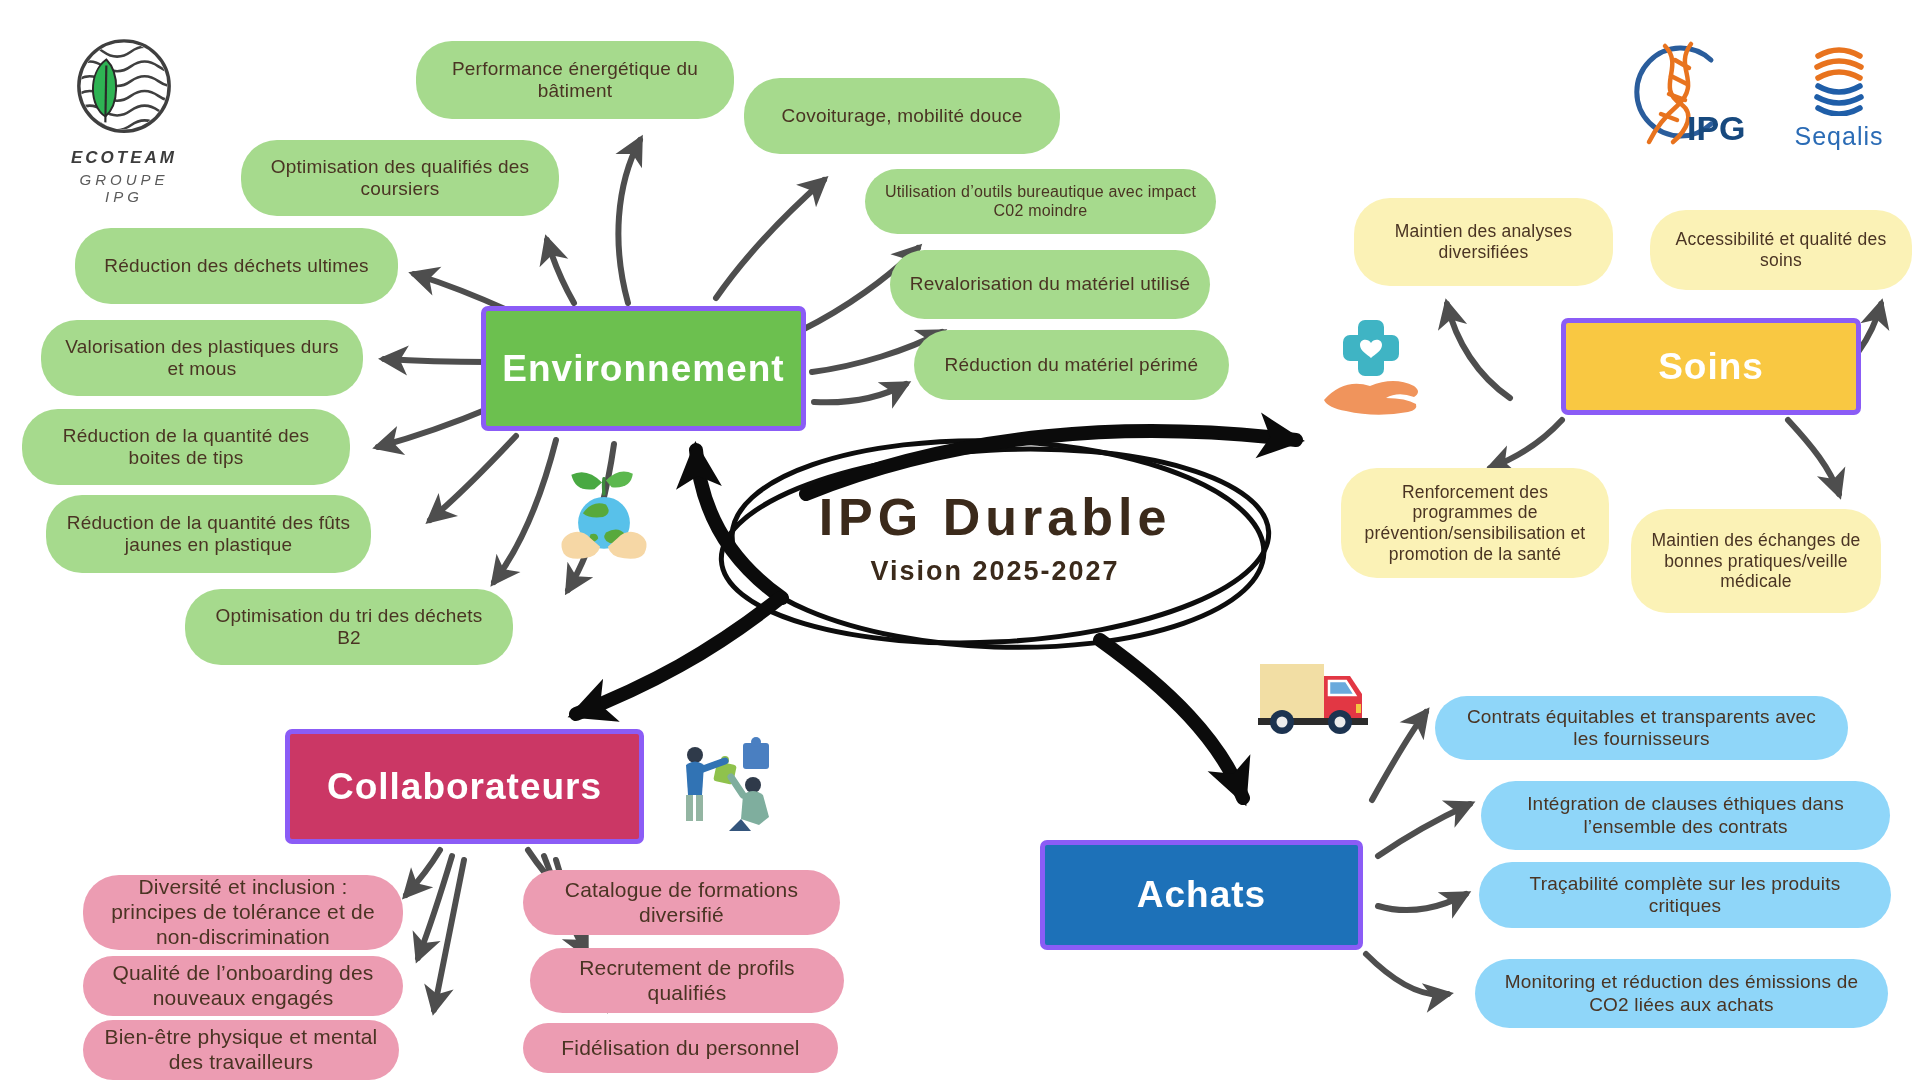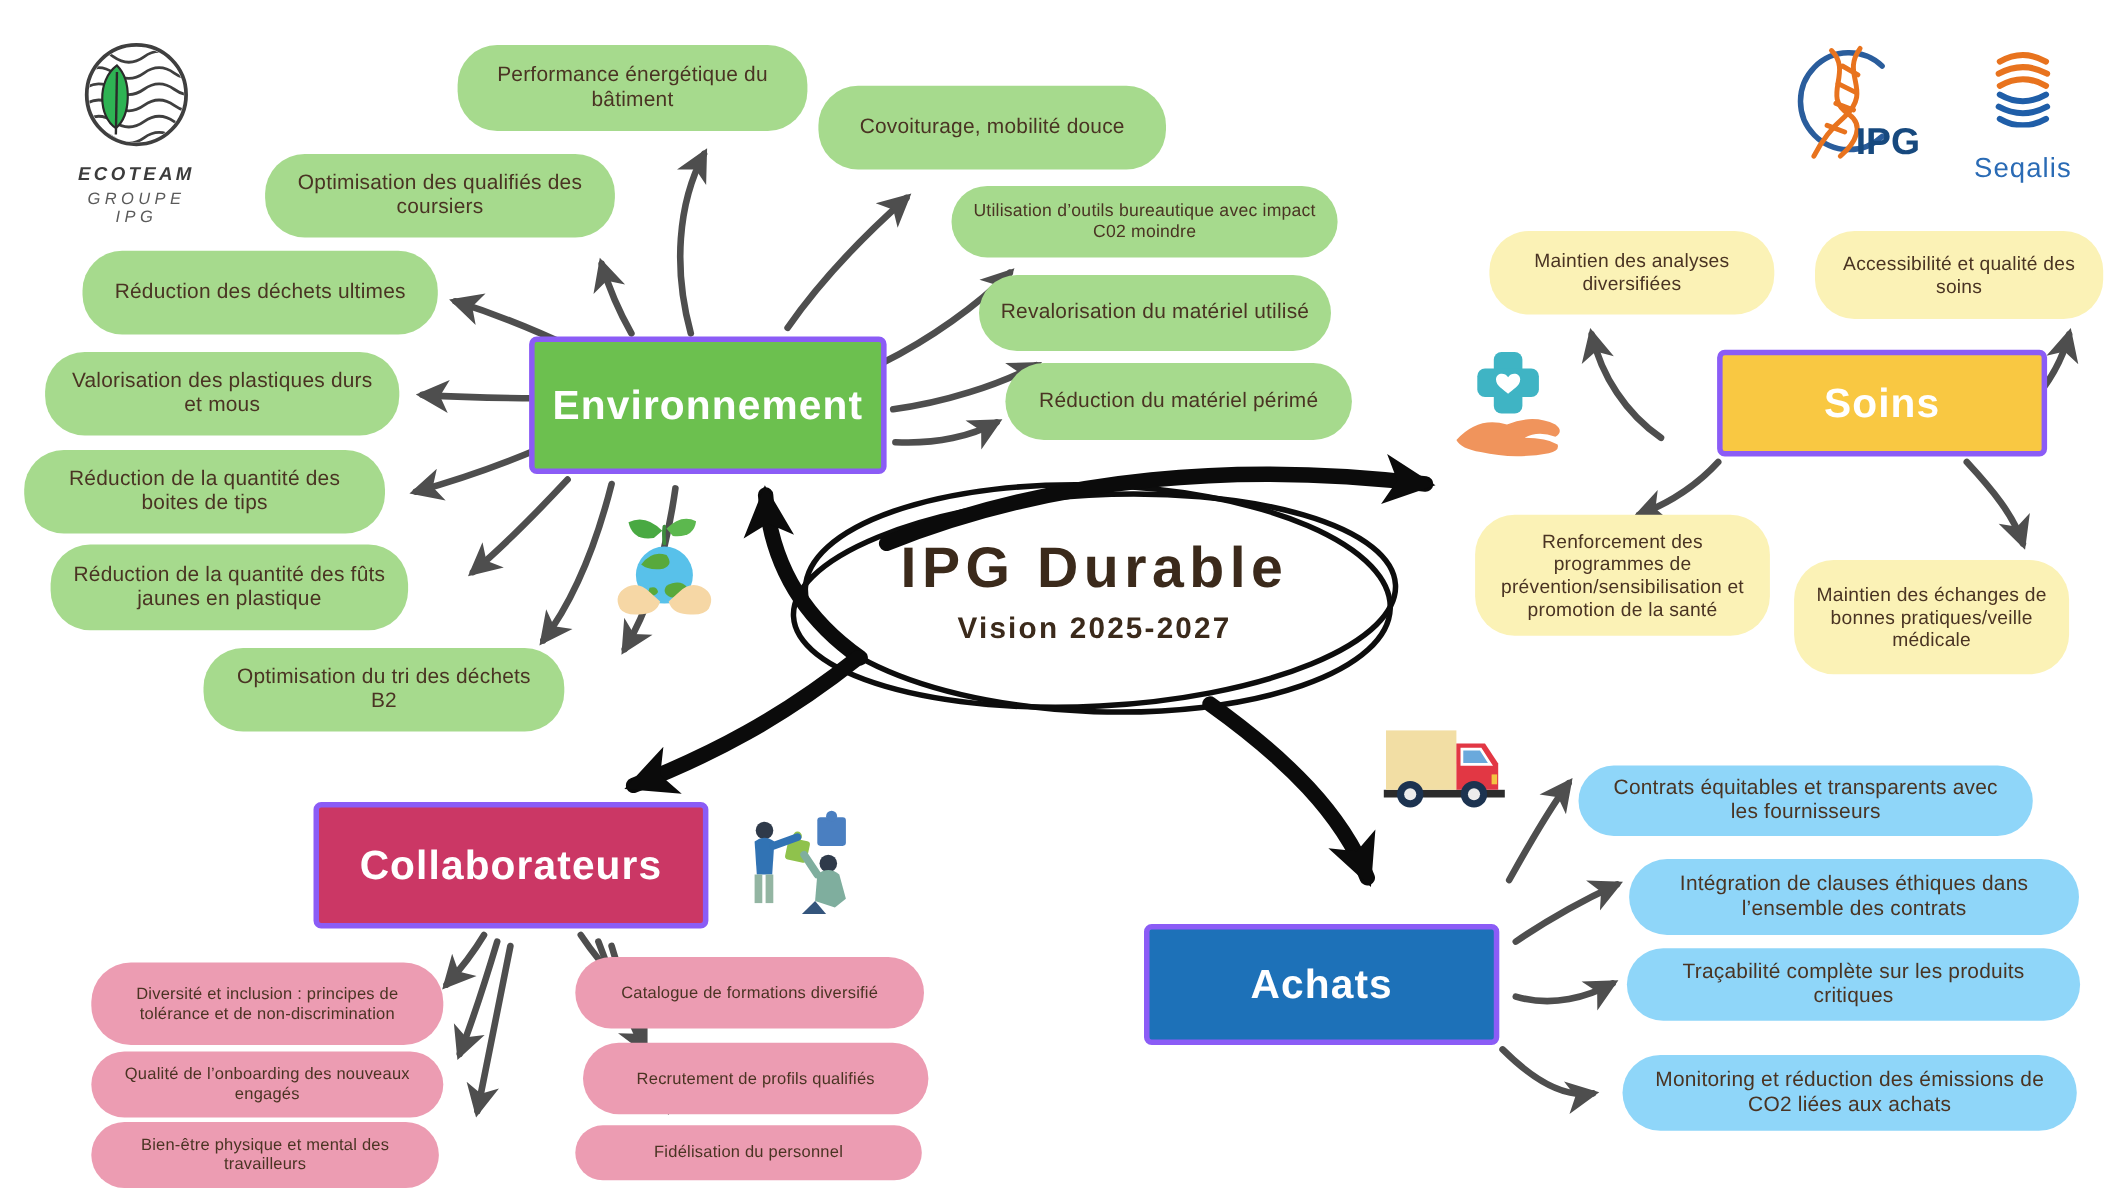--- a/index.html
+++ b/index.html
@@ -4,37 +4,37 @@
 <style>
   html,body{margin:0;padding:0;background:#e9e9e9;}
   .canvas{position:relative;width:1920px;height:1080px;background:#ffffff;overflow:hidden;
           font-family:"Liberation Sans", sans-serif;}
   .arrows{position:absolute;left:0;top:0;z-index:1;}
   .bubble{position:absolute;z-index:2;display:flex;align-items:center;justify-content:center;
           text-align:center;border-radius:36px;color:#4a3423;padding:6px 18px;box-sizing:border-box;
           font-size:19px;line-height:1.18;letter-spacing:.2px;}
   .bubble.green{background:#a6da8d;}
   .bubble.yellow{background:#fbf2b6;font-size:17.5px;}
-  .bubble.pink{background:#ec9cb2;font-size:15px;}
+  .bubble.pink{background:#ec9cb2;font-size:21px;}
   .bubble.blue{background:#8fd6f9;}
   .bubble.sm{font-size:16px;}
   .node{position:absolute;z-index:3;display:flex;align-items:center;justify-content:center;
         border:5px solid #8b5cf6;border-radius:7px;color:#ffffff;font-weight:bold;
         font-size:37px;letter-spacing:1px;box-sizing:border-box;}
   .node.env{background:#6cc04f;}
   .node.soins{background:#f9c842;margin-left:48px;}
   .node.collab{background:#cb3765;}
   .node.achats{background:#1d71b8;}
   .center-text{position:absolute;z-index:2;left:695px;top:487px;width:600px;text-align:center;color:#3b2a1b;}
   .center-text .t1{font-size:52px;font-weight:bold;letter-spacing:5px;}
   .center-text .t2{font-size:27px;font-weight:bold;letter-spacing:2px;margin-top:9px;}
   .logo{position:absolute;z-index:3;text-align:center;}
   .logo .l1{font-weight:bold;color:#3c3c3c;font-size:17px;letter-spacing:3px;margin-top:2px;}
   .logo .l2{color:#5a5a5a;font-size:15px;letter-spacing:4px;margin-top:3px;}
-  .logo .seq-t{color:#2a6bb5;font-size:25px;letter-spacing:1px;margin-top:18px;}
+  .logo .seq-t{color:#2a6bb5;font-size:25px;letter-spacing:1px;margin-top:2px;}
   .icon{position:absolute;z-index:3;}
 </style>
 </head>
 <body>
 
 <div class="canvas">
 
   <svg class="arrows" width="1920" height="1080" viewBox="0 0 1920 1080">
     <defs>
       <marker id="mthin" markerUnits="userSpaceOnUse" markerWidth="36" markerHeight="34" refX="28" refY="17" orient="auto">
@@ -158,21 +158,21 @@
   <div class="bubble green" style="left:241px;top:140px;width:318px;height:76px;">Optimisation des qualifiés des coursiers</div>
   <div class="bubble green sm" style="left:865px;top:169px;width:351px;height:65px;">Utilisation d’outils bureautique avec impact C02 moindre</div>
   <div class="bubble green" style="left:75px;top:228px;width:323px;height:76px;">Réduction des déchets ultimes</div>
   <div class="bubble green" style="left:890px;top:250px;width:320px;height:69px;">Revalorisation du matériel utilisé</div>
   <div class="bubble green" style="left:41px;top:320px;width:322px;height:76px;">Valorisation des plastiques durs et mous</div>
   <div class="bubble green" style="left:914px;top:330px;width:315px;height:70px;">Réduction du matériel périmé</div>
   <div class="bubble green" style="left:22px;top:409px;width:328px;height:76px;">Réduction de la quantité des boites de tips</div>
   <div class="bubble green" style="left:46px;top:495px;width:325px;height:78px;">Réduction de la quantité des fûts jaunes en plastique</div>
   <div class="bubble green" style="left:185px;top:589px;width:328px;height:76px;">Optimisation du tri des déchets B2</div>
 
-  <div class="bubble yellow" style="left:1354px;top:210px;width:259px;height:76px;">Maintien des analyses diversifiées</div>
+  <div class="bubble yellow" style="left:1354px;top:198px;width:259px;height:88px;">Maintien des analyses diversifiées</div>
   <div class="bubble yellow" style="left:1650px;top:210px;width:262px;height:80px;">Accessibilité et qualité des soins</div>
   <div class="bubble yellow" style="left:1341px;top:468px;width:268px;height:110px;">Renforcement des programmes de prévention/sensibilisation et promotion de la santé</div>
   <div class="bubble yellow" style="left:1631px;top:509px;width:250px;height:104px;">Maintien des échanges de bonnes pratiques/veille médicale</div>
 
   <div class="bubble pink" style="left:83px;top:875px;width:320px;height:75px;">Diversité et inclusion : principes de tolérance et de non-discrimination</div>
   <div class="bubble pink" style="left:83px;top:956px;width:320px;height:60px;">Qualité de l’onboarding des nouveaux engagés</div>
   <div class="bubble pink" style="left:83px;top:1020px;width:316px;height:60px;">Bien-être physique et mental des travailleurs</div>
   <div class="bubble pink" style="left:523px;top:870px;width:317px;height:65px;">Catalogue de formations diversifié</div>
   <div class="bubble pink" style="left:530px;top:948px;width:314px;height:65px;">Recrutement de profils qualifiés</div>
   <div class="bubble pink" style="left:523px;top:1023px;width:315px;height:50px;">Fidélisation du personnel</div>

